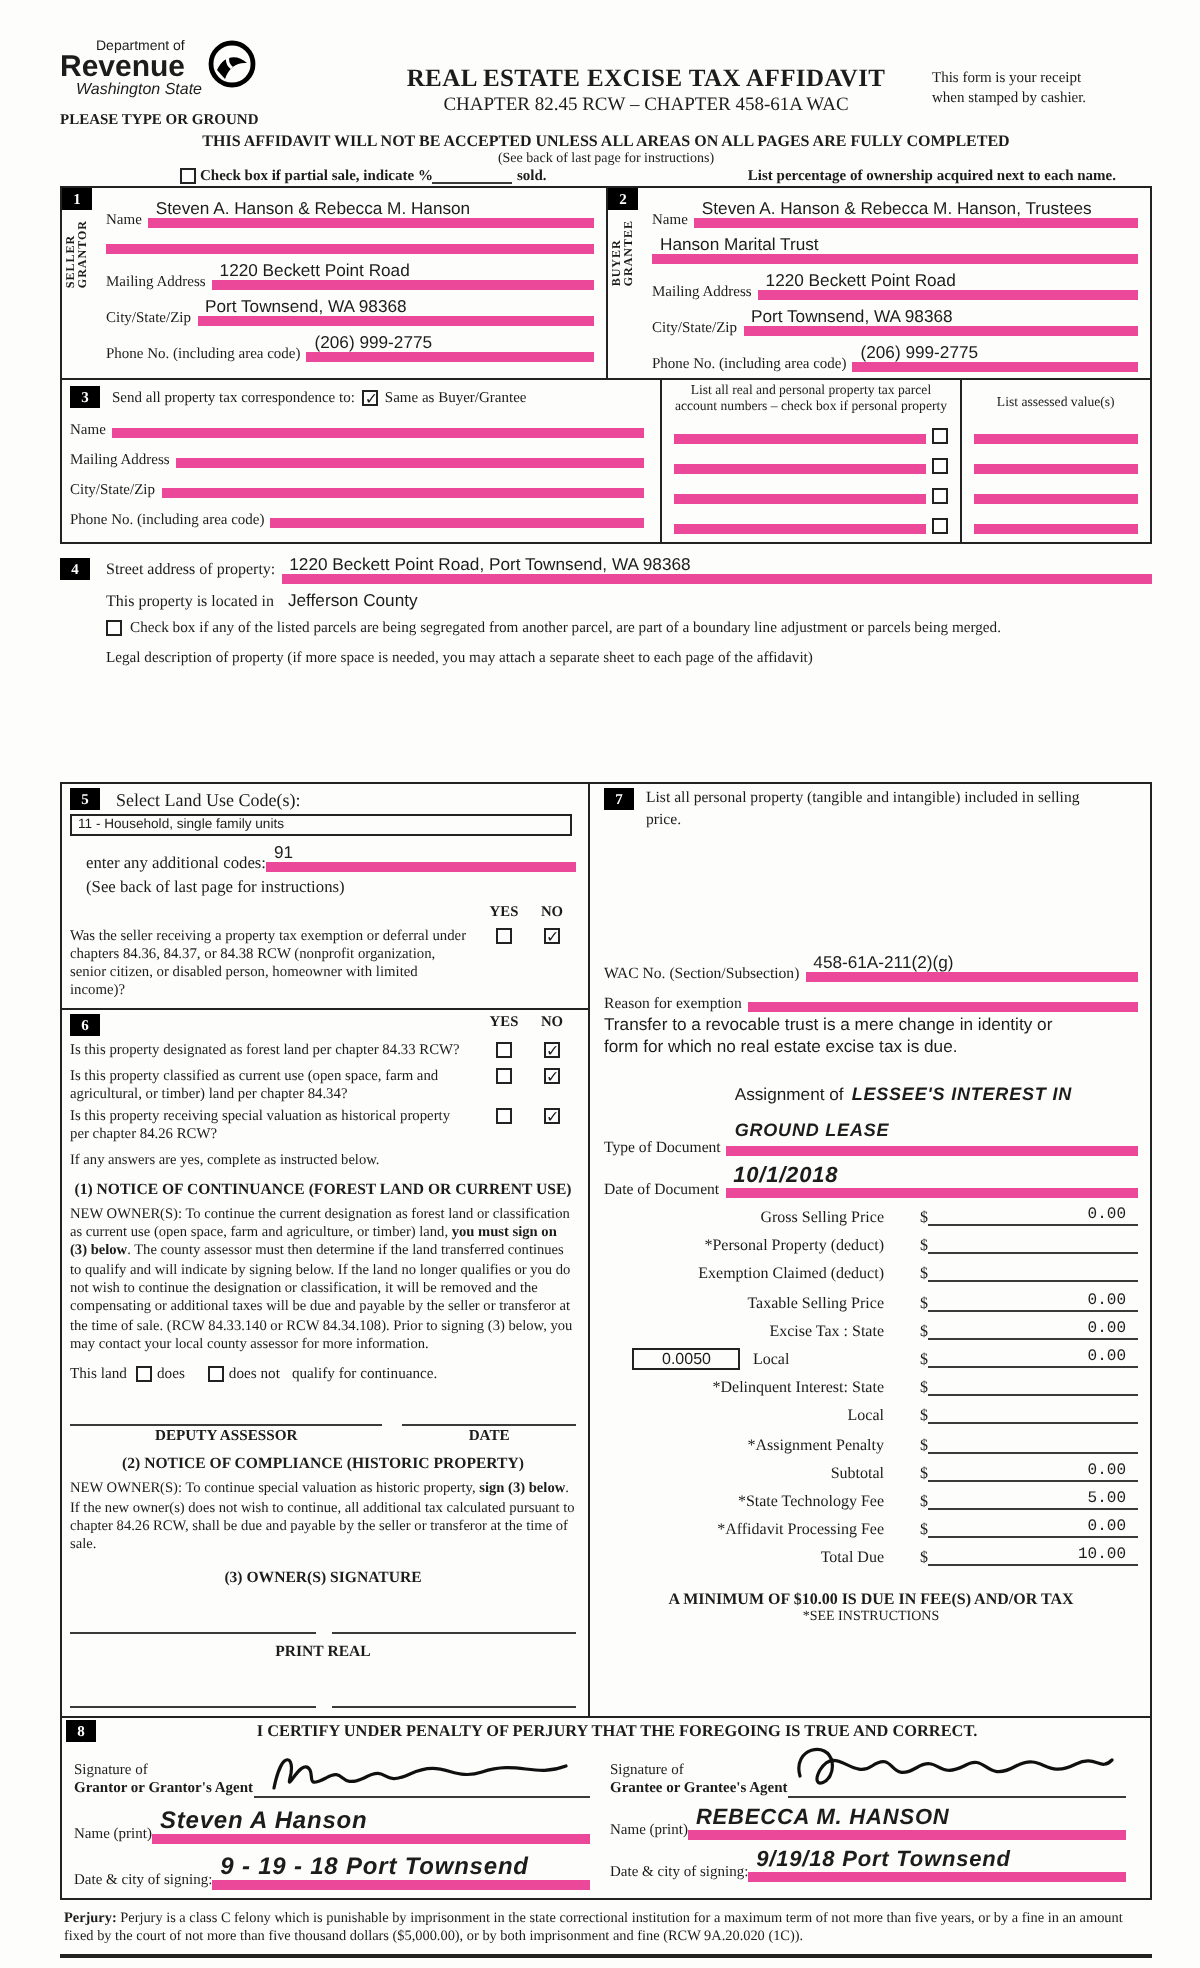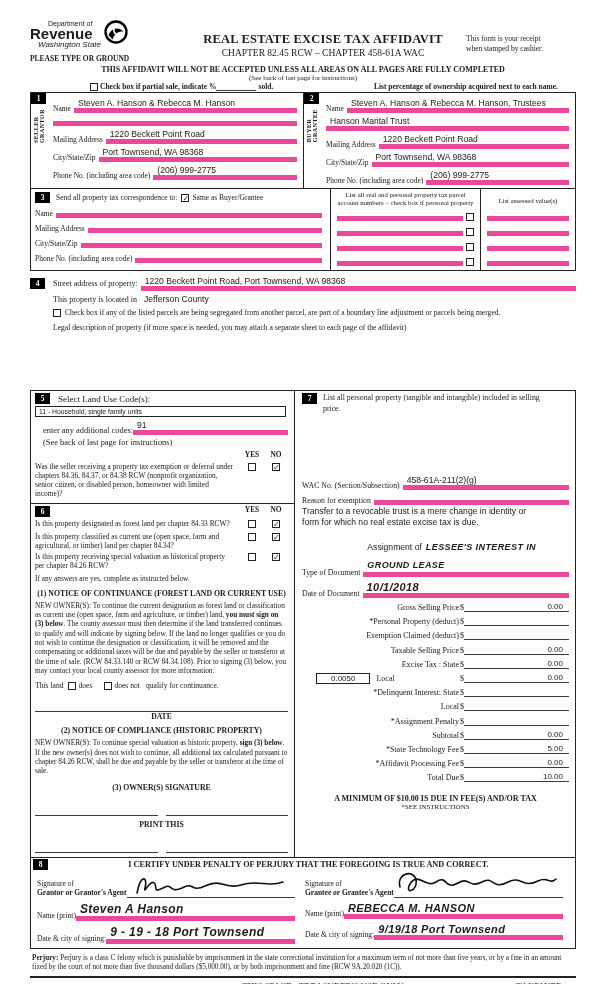--- a/index.html
+++ b/index.html
@@ -59,23 +59,23 @@
   .qrow { display:flex; margin-top:3px; font-size:7.4px; line-height:1.2; }
   .qtxt { flex:1; padding-right:4px; }
   .ycol, .ncol { width:24px; text-align:center; flex:none; }
   .yn-head { font-size:7.4px; font-weight:bold; }
   .landuse-box { border:1.2px solid #222; font-family:"Liberation Sans",sans-serif; font-size:6.8px;
                  padding:1px 3px; margin:2px 2px 2px 0; }
   .para { font-size:7.3px; line-height:1.28; margin-top:3px; text-align:left; }
   .n-title { font-size:7.8px; font-weight:bold; text-align:center; margin-top:5px; }
   .sigline { border-bottom:1px solid #3a3a3a; height:12px; }
   .mrow { display:flex; align-items:flex-end; margin-top:4.2px; font-size:8px; }
-  .mlabel { width:158px; text-align:right; flex:none; padding-right:1px; }
+  .mlabel { width:158px; text-align:right; flex:none; padding-right:18px; }
   .mline { flex:1; border-bottom:1px solid #3a3a3a; text-align:right; padding:0 6px 0 2px;
-           font-family:Liberation Sans, sans-serif; font-size:8px; min-height:10px; }
+           font-family:Liberation Mono, monospace; font-size:8px; min-height:10px; }
   .rate-box { border:1.2px solid #222; font-family:"Liberation Sans",sans-serif; font-size:8px;
               padding:0 14px; margin-right:6px; }
   
   .sec8 { border:1.4px solid #222; border-top:none; padding:1px 6px 4px 2px; }
   .certify { font-size:8.2px; font-weight:bold; text-align:center; flex:1; }
   .sig-col { width:50%; padding:0 6px 0 4px; position:relative; }
   .sig-lbl { font-size:7.5px; line-height:1.25; flex:none; }
   .sigsvg { position:absolute; bottom:-2px; left:0; }
   .perjury { font-size:7.2px; line-height:1.3; border-bottom:2px solid #222; padding:3px 2px 4px 2px; margin-top:2px; }
   .footer { margin-top:3px; align-items:center; }
@@ -314,35 +314,39 @@
         <div class="row" style="font-size:7.6px; margin-top:6px; align-items:center;">
           <span>This land</span>
           <span class="cb" style="margin-left:5px;"></span>
           <span style="margin-left:2px;">does</span>
           <span class="cb" style="margin-left:12px;"></span>
           <span style="margin-left:2px;">does not</span>
           <span style="margin-left:6px;">qualify for continuance.</span>
         </div>
 
         <div class="row" style="margin-top:10px;">
+          <div style="flex:1.8; margin-right:10px;">
+            <div class="sigline"></div>
+            <div class="ctr b" style="font-size:7.6px;">DEPUTY ASSESSOR</div>
+          </div>
           <div style="flex:1;">
             <div class="sigline"></div>
             <div class="ctr b" style="font-size:7.6px;">DATE</div>
           </div>
         </div>
 
         <div class="n-title">(2) NOTICE OF COMPLIANCE (HISTORIC PROPERTY)</div>
         <div class="para"><span>NEW OWNER(S): To continue special valuation as historic property, </span><span class="b">sign (3) below</span><span>. If the new owner(s) does not wish to continue, all additional tax calculated pursuant to chapter 84.26 RCW, shall be due and payable by the seller or transferor at the time of sale.</span></div>
 
         <div class="n-title" style="margin-top:7px;">(3) OWNER(S) SIGNATURE</div>
         <div class="row" style="margin-top:12px;">
           <div class="sigline" style="flex:1; margin-right:8px;"></div>
           <div class="sigline" style="flex:1;"></div>
         </div>
-        <div class="n-title" style="margin-top:4px;">PRINT THIS</div>
+        <div class="n-title" style="margin-top:4px;">PRINT REAL</div>
         <div class="row" style="margin-top:12px;">
           <div class="sigline" style="flex:1; margin-right:8px;"></div>
           <div class="sigline" style="flex:1;"></div>
         </div>
       </div>
     </div>
 
     <div class="colR">
       <div class="row">
         <span class="num">7</span>

